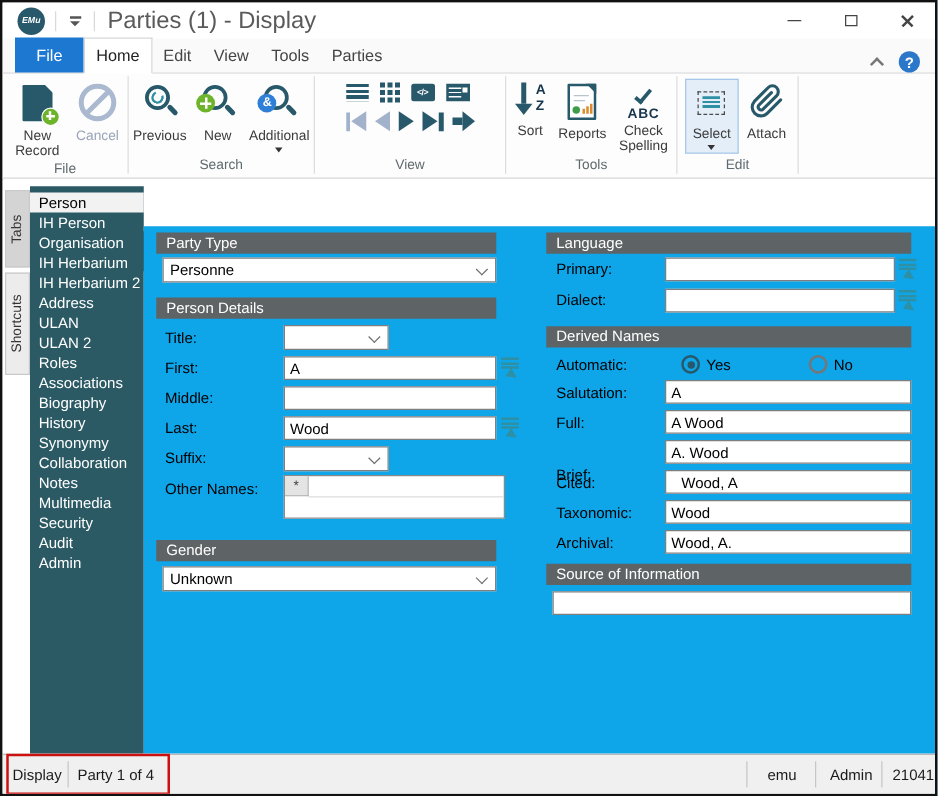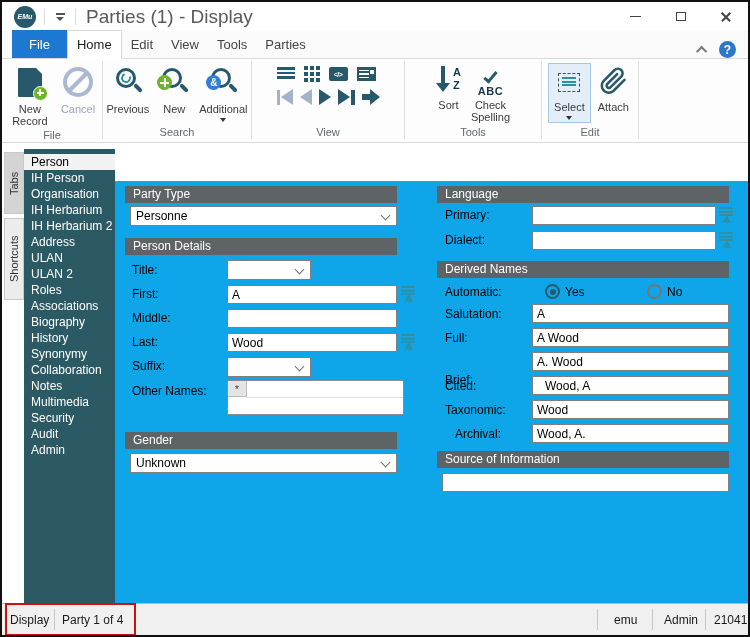--- a/index.html
+++ b/index.html
@@ -283,20 +283,34 @@
                 <span class="head"></span>
               </span>
             <span class="az">
                 <span>A</span>
                 <span>Z</span>
               </span>
           </div>
           <div class="cap">Sort</div>
         </div>
         <div class="rbtn">
+          <div style="height:34px;display:flex;align-items:center">
+              <span class="ic-report">
+                <span class="fold"></span>
+                <span class="l1"></span>
+                <span class="l2"></span>
+                <span class="dot"></span>
+                <span class="b1"></span>
+                <span class="b2"></span>
+                <span class="b3"></span>
+              </span>
+            </div>
+          <div class="cap">Reports</div>
+        </div>
+        <div class="rbtn">
           <div class="ic-spell">
             <span class="chk"></span>
               <span class="abc">ABC</span>
           </div>
           <div class="cap">Check
 Spelling</div>
         </div>
       </div>
       <div class="glabel">Tools</div>
     </div>
@@ -439,21 +453,21 @@
     <div class="lbl" style="left:330px;top:126px">Salutation:</div>
     <input class="tinput" style="left: 417px; top: 123px; width: 197px;" readonly="" value="A">
     <div class="lbl" style="left:330px;top:150px">Full:</div>
     <input class="tinput" style="left: 417px; top: 147px; width: 197px;" readonly="" value="A Wood">
     <div class="lbl" style="left:330px;top:192px">Brief:</div>
     <input class="tinput" style="left: 417px; top: 171px; width: 197px;" readonly="" value="A. Wood">
     <div class="lbl" style="left:330px;top:198px">Cited:</div>
     <input class="tinput" style="left: 417px; top: 195px; width: 197px; padding-left: 12px;" readonly="" value="Wood, A">
     <div class="lbl" style="left:330px;top:222px">Taxonomic:</div>
     <input class="tinput" style="left: 417px; top: 219px; width: 197px;" readonly="" value="Wood">
-    <div class="lbl" style="left:340px;top:246px">Archival:</div>
+    <div class="lbl" style="left:330px;top:246px">Archival:</div>
     <input class="tinput" style="left: 417px; top: 243px; width: 197px;" readonly="" value="Wood, A.">
 
     <div class="hdr" style="left:322px;top:270px;width:292px">Source of Information</div>
     <input class="tinput" style="left: 327px; top: 292px; width: 287px;" readonly="" value="">
   </div>
 
   <div class="statusbar">
     <div class="cell" style="left:8px">Display</div>
     <div class="sep" style="left:52px"></div>
     <div class="cell" style="left:60px">Party 1 of 4</div>

